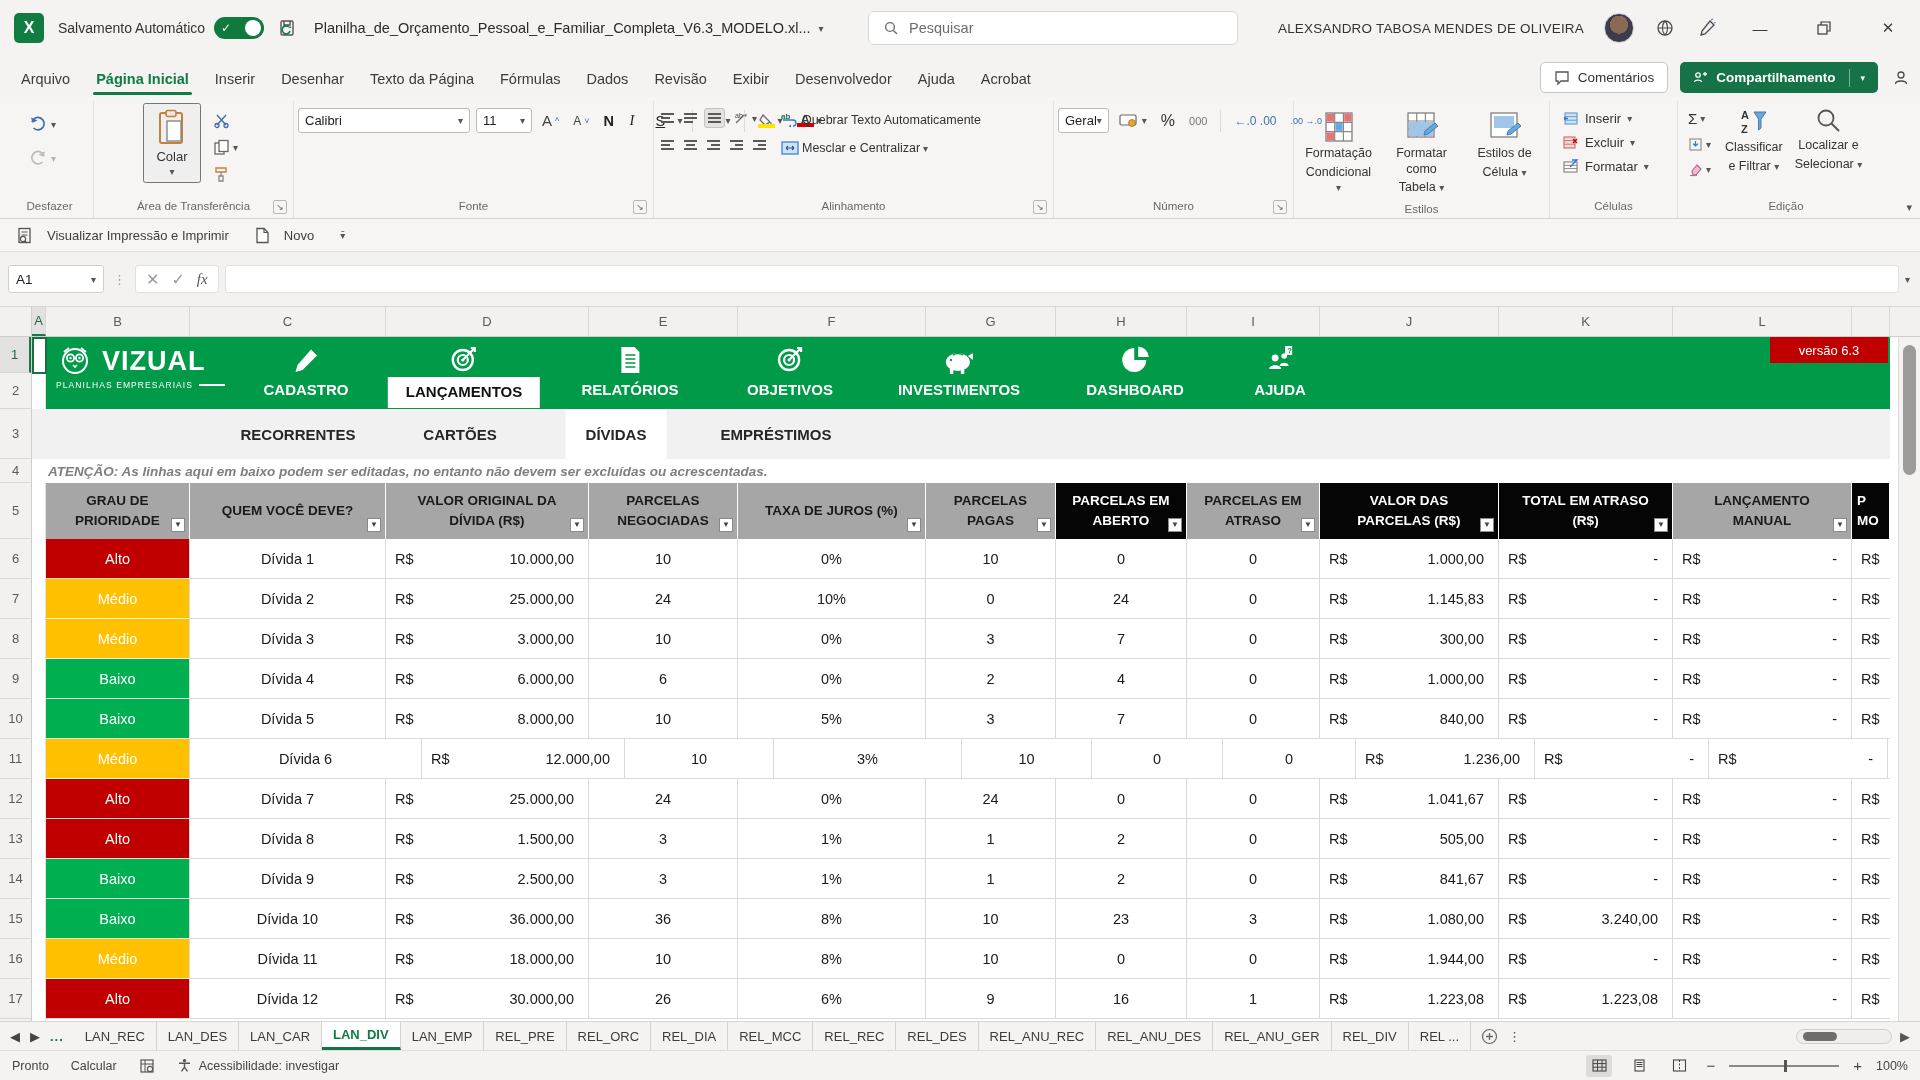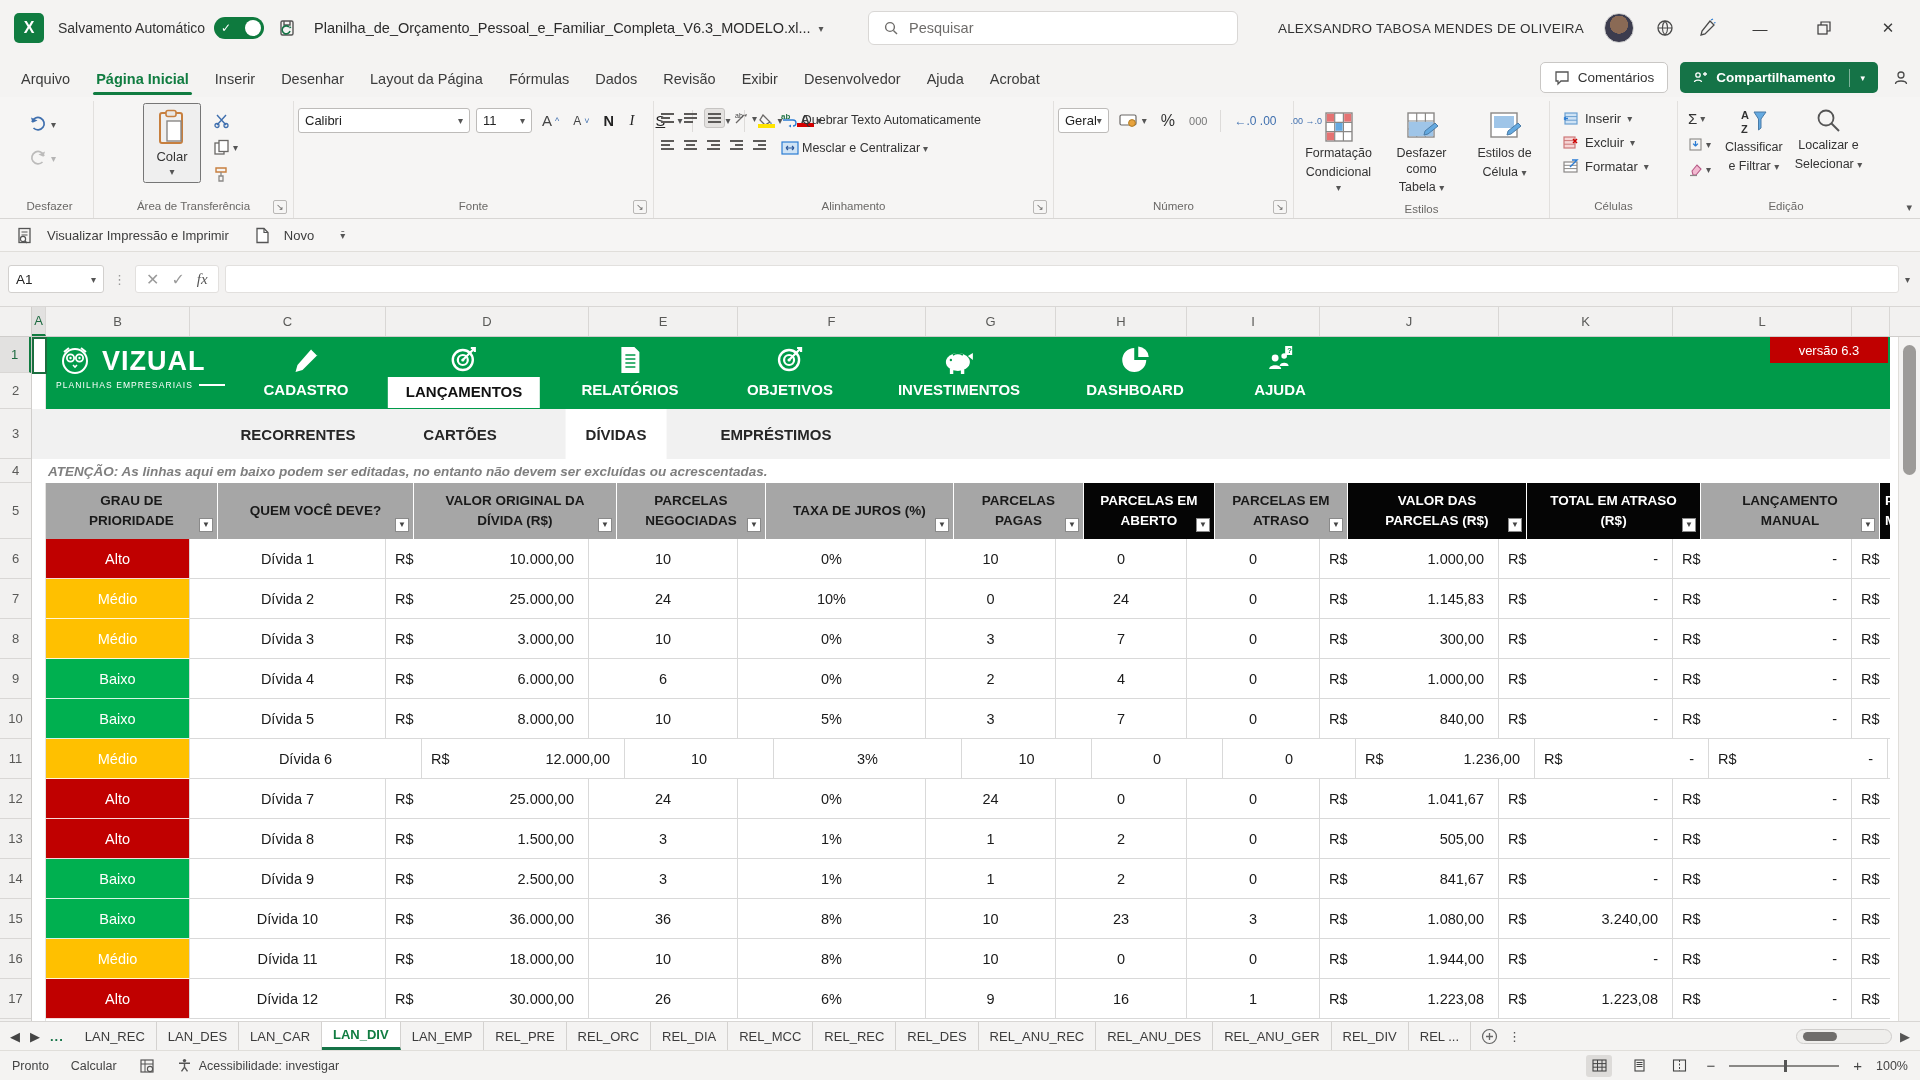--- a/index.html
+++ b/index.html
@@ -224,21 +224,21 @@
       <span class="winbtn">✕</span>
     </div>
   </header>
 
   <nav class="band" id="ribbontabs">
     <div id="rtabs" style="display:flex;">
         <div class="rtab">Arquivo</div>
         <div class="rtab active">Página Inicial</div>
         <div class="rtab">Inserir</div>
         <div class="rtab">Desenhar</div>
-        <div class="rtab">Layout da Página</div>
+        <div class="rtab">Texto da Página</div>
         <div class="rtab">Fórmulas</div>
         <div class="rtab">Dados</div>
         <div class="rtab">Revisão</div>
         <div class="rtab">Exibir</div>
         <div class="rtab">Desenvolvedor</div>
         <div class="rtab">Ajuda</div>
         <div class="rtab">Acrobat</div>
       </div>
     <div class="rright">
       <span class="pillbtn">
@@ -534,21 +534,21 @@
           </button>
           <button class="stylebtn ibtn">
             <span class="ic">
               <svg width="34" height="32" viewBox="0 0 34 32">
                 <rect x="3" y="2" width="26" height="24" fill="#fff" stroke="#8a8886" stroke-width="1.4"></rect>
                 <path d="M3 10 h26 M3 18 h26 M11.7 2 v24 M20.4 2 v24" stroke="#8a8886" stroke-width="1.2"></path>
                 <rect x="3.8" y="10.8" width="24.4" height="14.4" fill="#9fc5e8"></rect>
                 <path d="M20 20 L30 12 L33 15 L23 23 L19 24 Z" fill="#64a9e0" stroke="#4a7ba6"></path>
               </svg>
             </span>
-            <span>Desfazer como</span>
+            <span>Formatar como</span>
             <span>Tabela <span class="chev">▾</span></span>
           </button>
           <button class="stylebtn ibtn">
             <span class="ic">
               <svg width="34" height="32" viewBox="0 0 34 32">
                 <rect x="3" y="2" width="26" height="24" fill="#fff" stroke="#8a8886" stroke-width="1.4"></rect>
                 <rect x="6" y="5" width="20" height="12" fill="#9fc5e8"></rect>
                 <path d="M20 20 L30 12 L33 15 L23 23 L19 24 Z" fill="#64a9e0" stroke="#4a7ba6"></path>
               </svg>
             </span>
@@ -837,21 +837,21 @@
           <div class="stab" style="left: 428px;">CARTÕES</div>
           <div class="stab active" style="left: 584px;">DÍVIDAS</div>
           <div class="stab" style="left: 744px;">EMPRÉSTIMOS</div>
         </div>
 
       <div id="warnrow">
         <span>ATENÇÃO: As linhas aqui em baixo podem ser editadas, no entanto não devem ser excluídas ou acrescentadas.</span>
       </div>
 
       <div id="thead">
-          <div class="hcell gray" style="width: 172px; align-items: center;">
+          <div class="hcell gray" style="width: 144px; align-items: center;">
             <div>GRAU DE</div>
             <div>PRIORIDADE</div>
             <span class="filterbtn">▼</span>
           </div>
           <div class="hcell gray" style="width: 196px;">
             <div>QUEM VOCÊ DEVE?</div>
             <span class="filterbtn">▼</span>
           </div>
           <div class="hcell gray" style="width: 203px;">
             <div>VALOR ORIGINAL DA</div>

